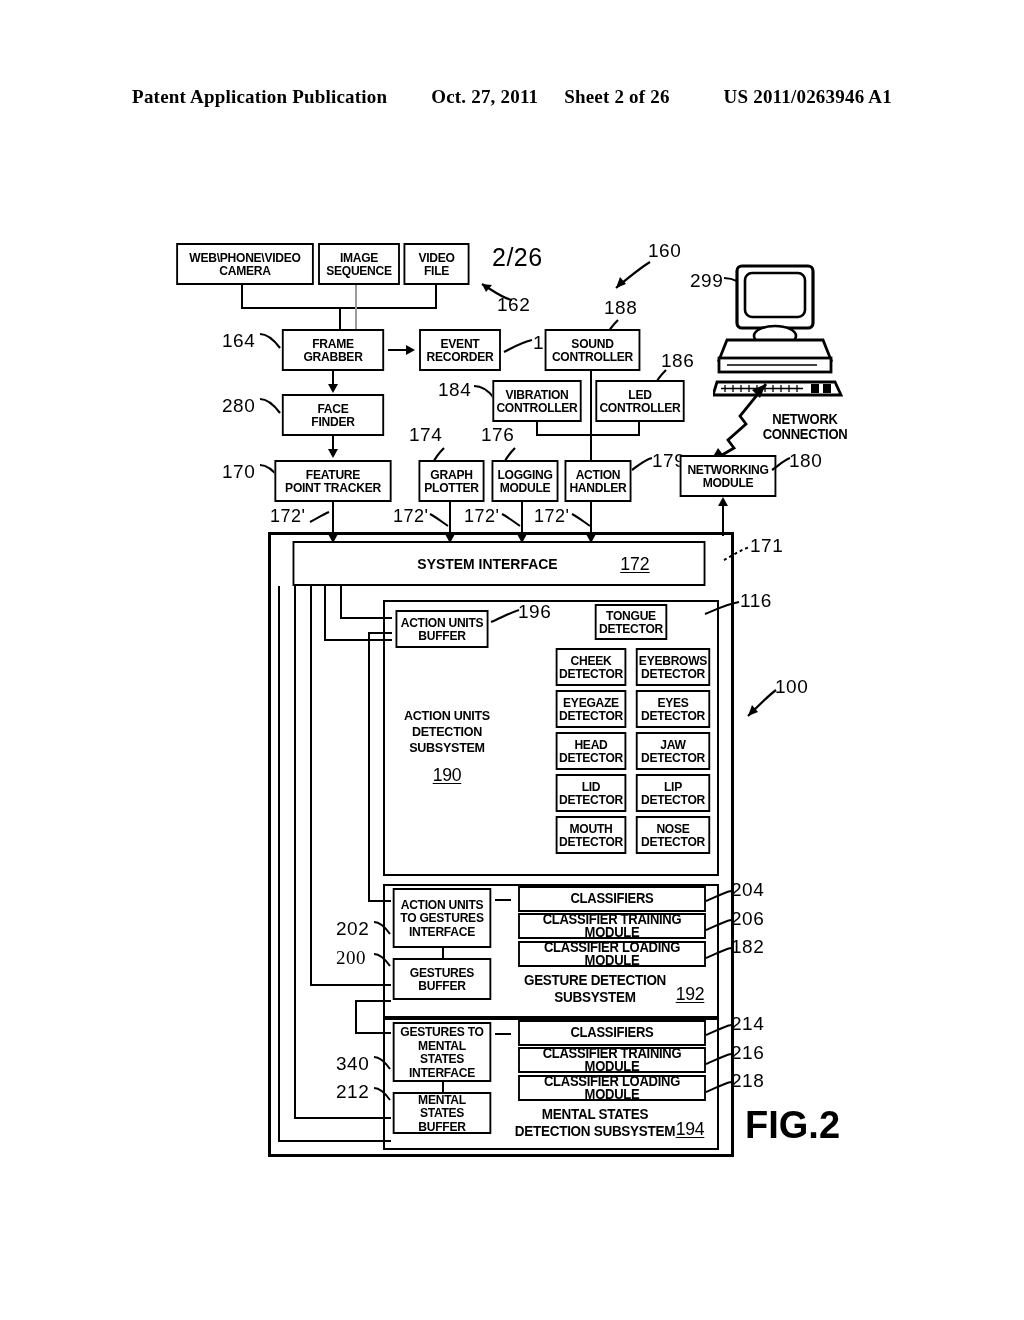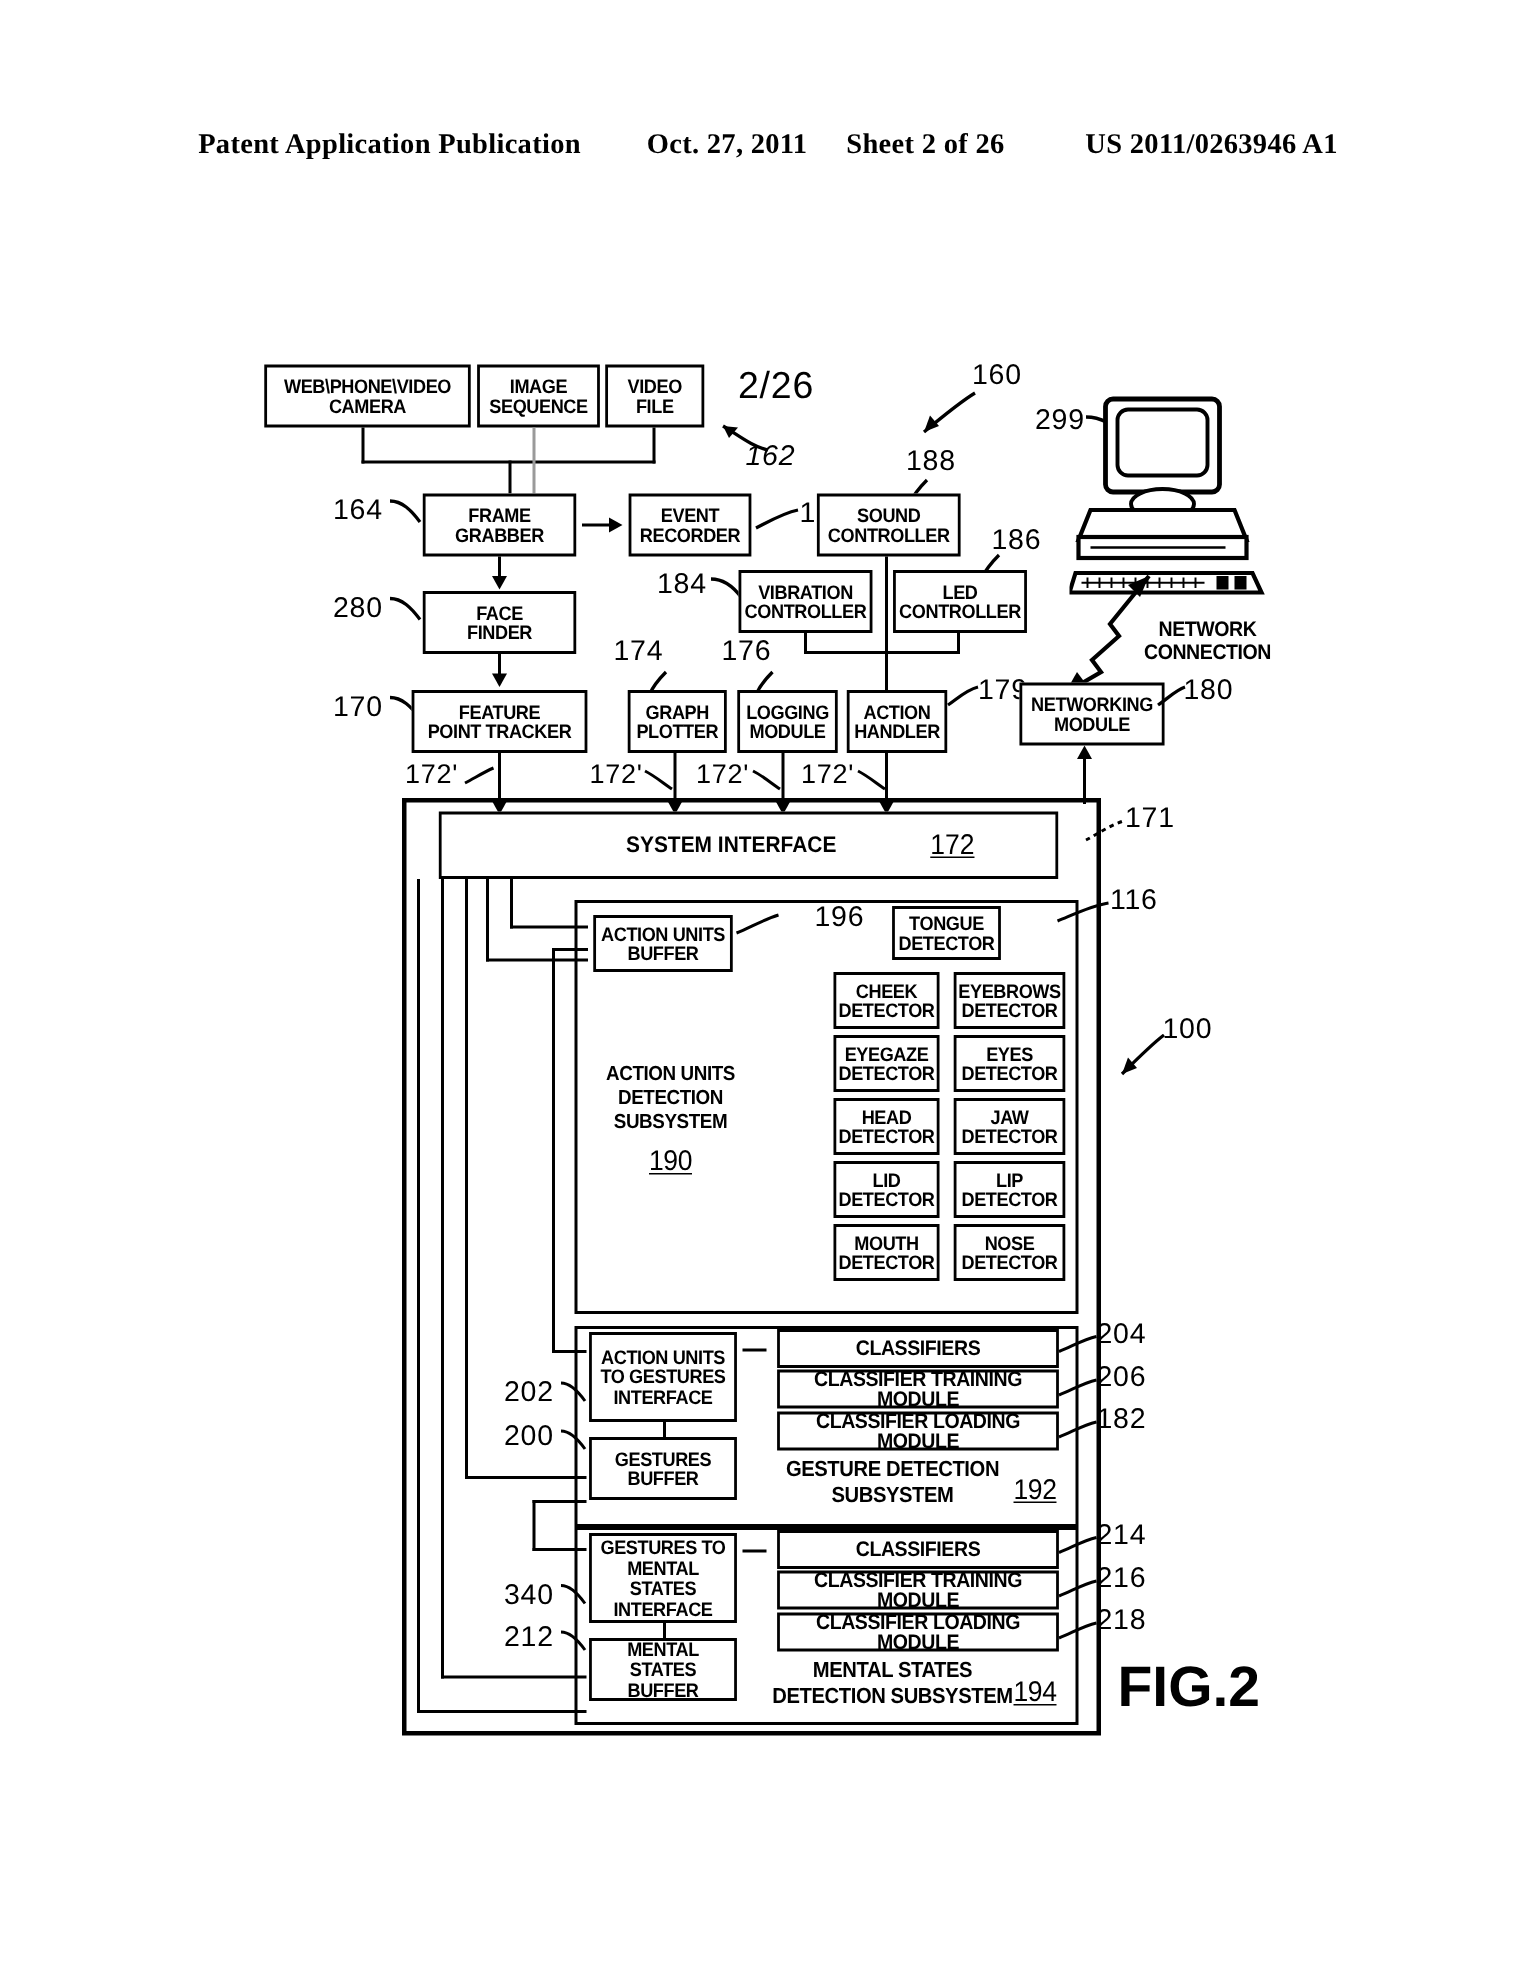--- a/index.html
+++ b/index.html
@@ -147,21 +147,21 @@
 SEQUENCE</span>
 </div>
 
 <div class="node" style="left:401px; top:243px; width:71px; height:42px;">
   <span class="txt" style="white-space:pre-line;">VIDEO
 FILE</span>
 </div>
 
 <div class="reflabel" style="left:492px; top:243px; font-size:25px;">2/26</div>
 
-<div class="reflabel" style="left:497px; top:294px;font-style:italic;">162</div>
+<div class="reflabel" style="left:497px; top:294px;">162</div>
 <svg class="lead-curve" style="left:468px; top:278px;" width="46" height="26">
   <path d="M44,22 C34,20 24,12 14,6" stroke="#000" stroke-width="2.2" fill="none"></path>
   <polygon points="14,6 24,7 18,14" fill="#000"></polygon>
 </svg>
 
 <div class="reflabel" style="left:648px; top:240px;">160</div>
 <svg class="lead-curve" style="left:608px; top:258px;" width="46" height="34">
   <path d="M42,4 C32,10 20,20 8,30" stroke="#000" stroke-width="2.2" fill="none"></path>
   <polygon points="8,30 12,19 18,26" fill="#000"></polygon>
 </svg>
@@ -374,21 +374,21 @@
 <div class="sub-box" style="left:383px; top:600px; width:336px; height:276px;"></div>
 <div class="reflabel" style="left:740px; top:590px;">116</div>
 <svg class="lead-curve" style="left:703px; top:598px;" width="40" height="20">
   <path d="M2,16 C12,12 24,6 36,4" stroke="#000" stroke-width="2" fill="none"></path>
 </svg>
 
 <div class="node" style="left:392px; top:610px; width:100px; height:38px;">
   <span class="txt" style="white-space:pre-line;">ACTION  UNITS
 BUFFER</span>
 </div>
-<div class="reflabel" style="left:543px; top:601px;">196</div>
+<div class="reflabel" style="left:518px; top:601px;">196</div>
 <svg class="lead-curve" style="left:489px; top:606px;" width="32" height="20">
   <path d="M2,16 C10,13 20,7 30,4" stroke="#000" stroke-width="2" fill="none"></path>
 </svg>
 
 <div class="plain-text" style="left:392px; top:708px; width:110px; font-size:13.5px; line-height:16px;">ACTION  UNITS
 DETECTION
 SUBSYSTEM</div>
 <div class="plain-text under" style="left:392px; top:768px; width:110px; font-size:19px; font-weight:400;">190</div>
 
 <div class="node thin" style="left:592px; top:604px; width:78px; height:36px;">
@@ -456,21 +456,21 @@
 </div>
 <div class="reflabel" style="left:336px; top:918px;">202</div>
 <svg class="lead-curve" style="left:372px; top:918px;" width="22" height="20">
   <path d="M2,4 C8,4 13,9 18,16" stroke="#000" stroke-width="2" fill="none"></path>
 </svg>
 
 <div class="node" style="left:389px; top:958px; width:106px; height:42px;">
   <span class="txt" style="white-space:pre-line;">GESTURES
 BUFFER</span>
 </div>
-<div class="reflabel" style="left:336px; top:947px;">200</div>
+<div class="reflabel" style="left:336px; top:947px;font-family:Liberation Serif, serif;">200</div>
 <svg class="lead-curve" style="left:372px; top:950px;" width="22" height="20">
   <path d="M2,4 C8,4 13,9 18,16" stroke="#000" stroke-width="2" fill="none"></path>
 </svg>
 
 <div class="ln lnv" style="left:442px; top:948px; height:10px;"></div>
 
 <div class="ln lnh" style="left:495px; top:899px; width:16px;"></div>
 
 <div class="node thin" style="left:511px; top:886px; width:202px; height:26px; font-size:14px;">
   <span class="txt">CLASSIFIERS</span>

